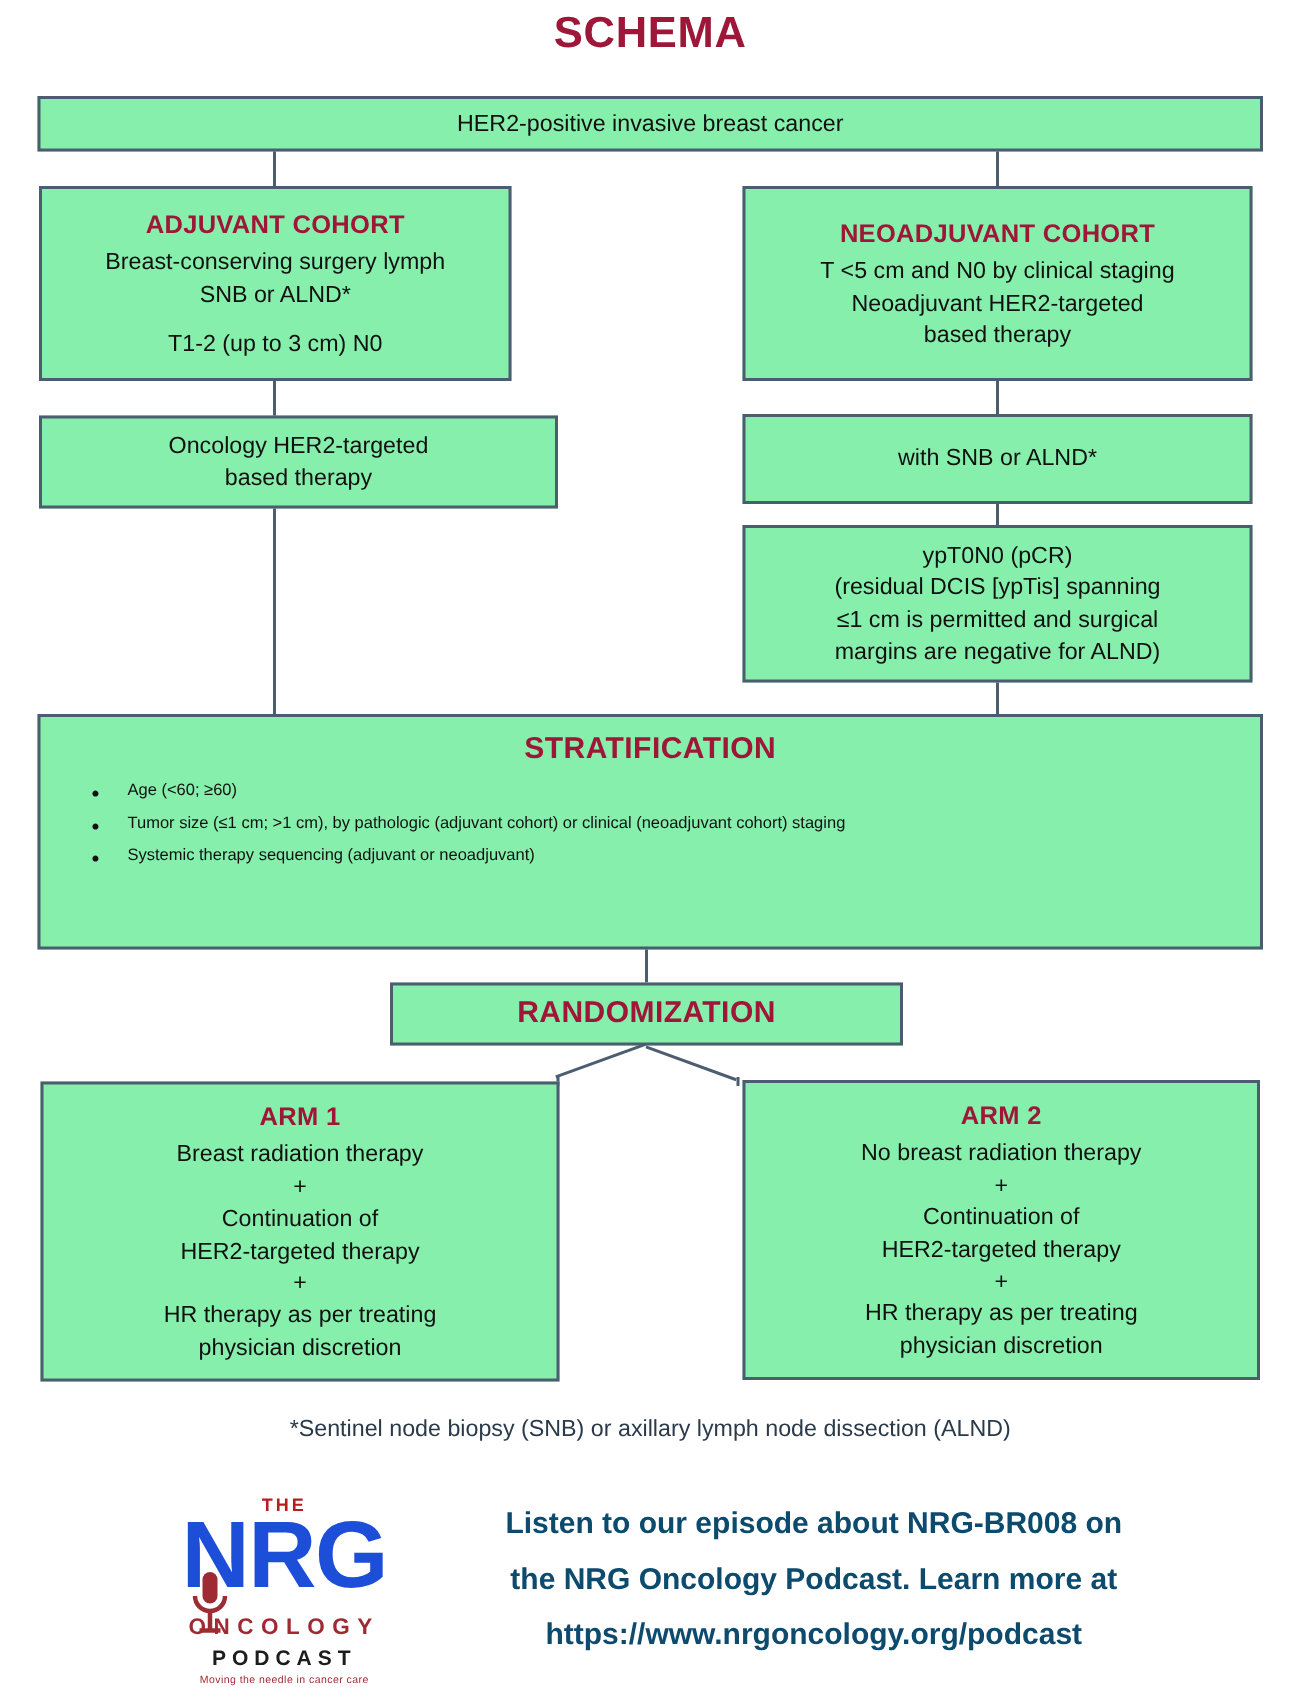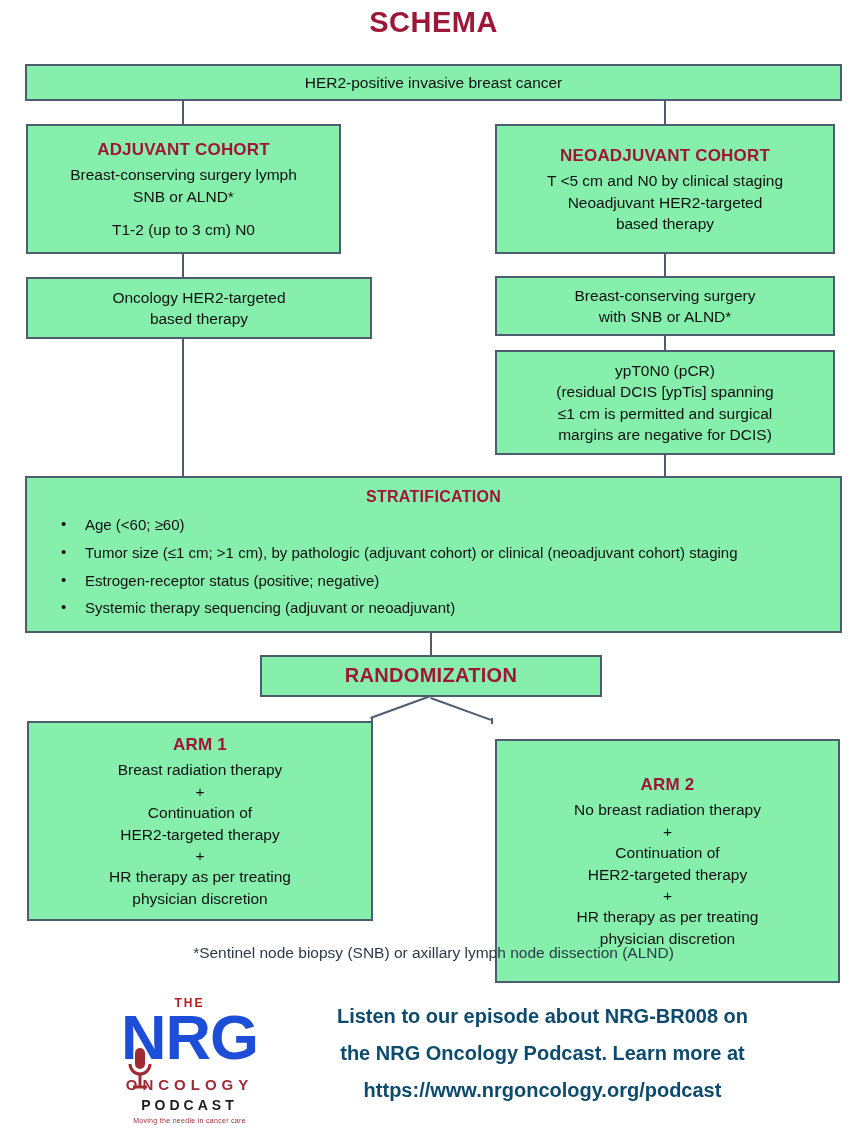--- a/index.html
+++ b/index.html
@@ -79,32 +79,32 @@
   
   #stratification-box {
     display: block;
     text-align: left;
     padding: 8px 14px 10px 14px;
   }
   #stratification-title {
     text-align: center;
     color: #9e1638;
     font-weight: bold;
-    font-size: 16px;
+    font-size: 20px;
     letter-spacing: 0.3px;
     margin-bottom: 4px;
   }
   #stratification-list {
     margin: 0;
     padding: 0 18px 0 44px;
     list-style: none;
   }
   #stratification-list li {
     position: relative;
-    font-size: 15px;
+    font-size: 11px;
     line-height: 1.45;
     margin: 6px 0;
   }
   #stratification-list li::before {
     content: "\2022";
     position: absolute;
     left: -24px;
     top: -1px;
     font-size: 15px;
   }
@@ -229,42 +229,40 @@
 
 <div class="vline" style="left:182px; top:254px; height:24px;"></div>
 <div class="vline" style="left:664px; top:254px; height:22px;"></div>
 
 <div class="box" id="adjuvant-therapy-box" style="left:26px; top:277px; width:346px; height:62px;">
   <span class="line">Oncology HER2-targeted</span>
   <span class="line">based therapy</span>
 </div>
 
 <div class="box" id="neoadjuvant-surgery-box" style="left:495px; top:276px; width:340px; height:60px;">
-  <span class="line">Breast-conserving surgery</span>
   <span class="line">with SNB or ALND*</span>
 </div>
 
 <div class="vline" style="left:664px; top:336px; height:14px;"></div>
 
 <div class="box" id="pcr-box" style="left:495px; top:350px; width:340px; height:105px;">
   <span class="line">ypT0N0 (pCR)</span>
   <span class="line">(residual DCIS [ypTis] spanning</span>
   <span class="line">≤1 cm is permitted and surgical</span>
-  <span class="line">margins are negative for DCIS)</span>
+  <span class="line">margins are negative for ALND)</span>
 </div>
 
 <div class="vline" style="left:182px; top:339px; height:137px;"></div>
 <div class="vline" style="left:664px; top:455px; height:21px;"></div>
 
 <div class="box" id="stratification-box" style="left:25px; top:476px; width:817px; height:157px;">
   <div id="stratification-title">STRATIFICATION</div>
   <ul id="stratification-list">
     <li>Age (&lt;60; ≥60)</li>
     <li>Tumor size (≤1 cm; &gt;1 cm), by pathologic (adjuvant cohort) or clinical (neoadjuvant cohort) staging</li>
-    <li>Estrogen-receptor status (positive; negative)</li>
     <li>Systemic therapy sequencing (adjuvant or neoadjuvant)</li>
   </ul>
 </div>
 
 <div class="vline" style="left:430px; top:633px; height:22px;"></div>
 
 <div class="box" id="randomization-box" style="left:260px; top:655px; width:342px; height:42px;">
   <span class="line heading-lg">RANDOMIZATION</span>
 </div>
 
@@ -277,21 +275,21 @@
   <span class="line heading">ARM 1</span>
   <span class="line">Breast radiation therapy</span>
   <span class="line">+</span>
   <span class="line">Continuation of</span>
   <span class="line">HER2-targeted therapy</span>
   <span class="line">+</span>
   <span class="line">HR therapy as per treating</span>
   <span class="line">physician discretion</span>
 </div>
 
-<div class="box" id="arm2-box" style="left:495px; top:739px; width:345px; height:244px;">
+<div class="box" id="arm2-box" style="left:495px; top:720px; width:345px; height:200px;">
   <span class="line heading">ARM 2</span>
   <span class="line">No breast radiation therapy</span>
   <span class="line">+</span>
   <span class="line">Continuation of</span>
   <span class="line">HER2-targeted therapy</span>
   <span class="line">+</span>
   <span class="line">HR therapy as per treating</span>
   <span class="line">physician discretion</span>
 </div>
 

